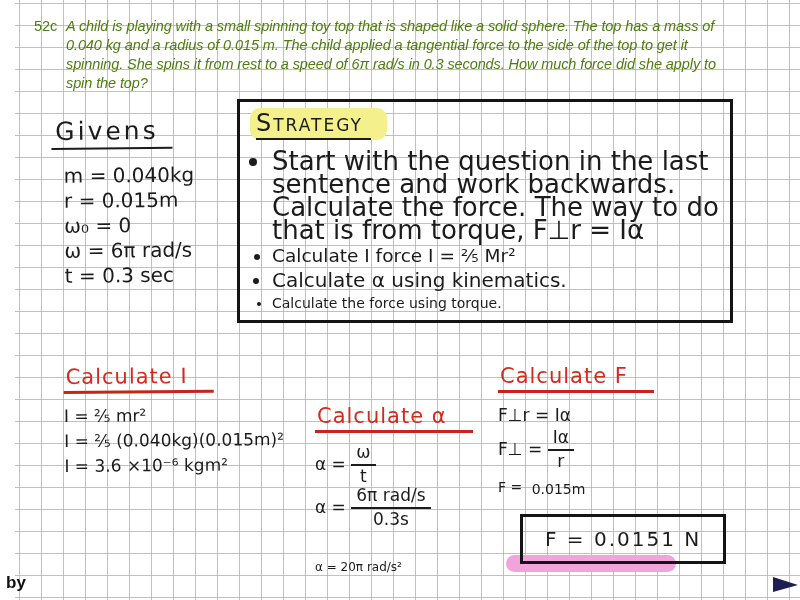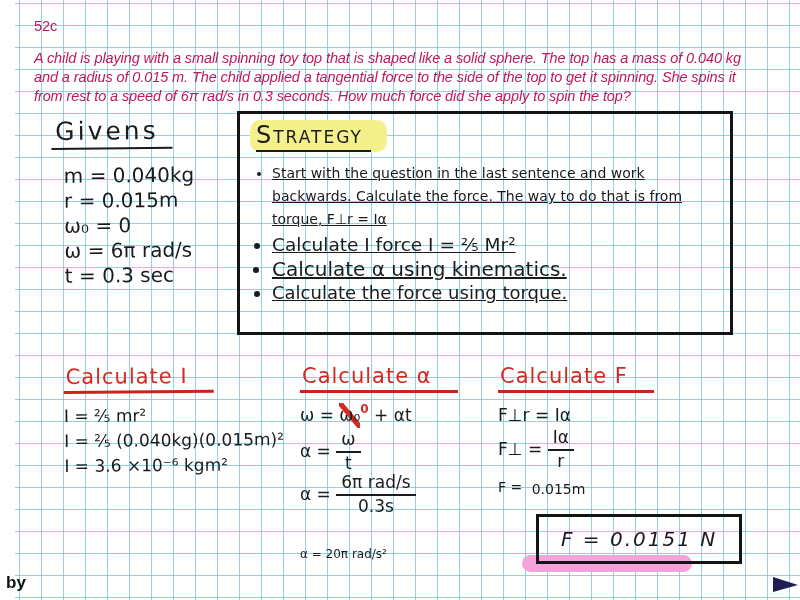--- a/index.html
+++ b/index.html
@@ -14,77 +14,77 @@
       linear-gradient(to right, rgba(105,196,228,.75) 1px, transparent 1px),
       linear-gradient(to bottom, rgba(105,196,228,.75) 1px, transparent 1px);
     background-size:22px 22px;
     background-position:19px 3px;
   }
   .margin-cover { position:absolute; left:0; top:0; width:15px; height:600px; background:#fff; }
 
   
   .problem {
     position:absolute; left:34px; top:17px; width:708px;
-    display:flex; font-size:14.5px; line-height:19px; letter-spacing:-0.1px; color:#be185d;flex-direction:column;
+    display:flex; font-size:14.5px; line-height:19px; letter-spacing:-0.1px; color:#4d7c0f;
   }
   .problem .num { flex:0 0 32px; }
   .problem .txt { flex:1;font-style:italic; }
 
   
   .hw { font-family:"DejaVu Sans", cursive; color:#1b1b1b; }
 
   
   .givens { position:absolute; left:52px; top:116px; width:190px; transform:rotate(-0.6deg); }
   .givens-title {
     display:inline-block; font-size:25px; letter-spacing:3px;
     border-bottom:2.5px solid #1b1b1b; padding:0 14px 2px 4px;
   }
   .givens-items { margin-top:14px; margin-left:12px; font-size:20px; line-height:25px; }
   .givens-items div { white-space:nowrap; }
 
   
   .strategy {
-    position:absolute; left:237px; top:111px; width:470px; height:206px;
-    border:3px solid #141414; padding:6px 10px;text-decoration:underline;
+    position:absolute; left:237px; top:99px; width:470px; height:206px;
+    border:3px solid #141414; padding:6px 10px;
   }
   .strategy-title-wrap { display:inline-block; background:#f4f08c; border-radius:10px; padding:1px 16px 0 6px; }
   .strategy-title {
     display:inline-block; font-variant:small-caps; font-size:24px; letter-spacing:2px;
     border-bottom:2.5px solid #1b1b1b; padding:0 8px 1px 0;
   }
   .strategy ul { margin:10px 0 0 0; padding-left:22px; list-style:disc outside; }
   .strategy li { margin-bottom:2px; }
-  .strategy li:nth-child(1){ font-size:14px; line-height:23px; }
+  .strategy li:nth-child(1){ font-size:26px; line-height:23px; }
   .strategy li:nth-child(2){ font-size:18.5px; line-height:23px; }
   .strategy li:nth-child(3){ font-size:20px; line-height:22px; }
-  .strategy li:nth-child(4){ font-size:18px; line-height:21px; }
+  .strategy li:nth-child(4){ font-size:14px; line-height:21px; }
 
   
   .calc-col { position:absolute; top:364px; }
   #calc-i { left:64px; width:235px; transform:rotate(-0.5deg); }
-  #calc-alpha { left:300px; width:190px; }
+  #calc-alpha { left:315px; width:190px;margin-top:40px; }
   #calc-f { left:498px; width:265px; }
   .calc-title {
     display:inline-block; color:#d4291d; font-size:21px; letter-spacing:1px;
     border-bottom:3px solid #c8251a; padding:0 26px 2px 2px; margin-bottom:10px;
   }
   .math-line { font-size:17px; line-height:25px; white-space:nowrap; }
   .frac { display:inline-block; vertical-align:middle; text-align:center; line-height:1.15; }
   .frac .fnum { display:block; padding:0 5px 1px 5px; border-bottom:2px solid #1b1b1b; }
   .frac .fden { display:block; padding:1px 5px 0 5px; }
 
   .cancelled {
     position:relative; display:inline-block;
     background:linear-gradient(to top right, transparent 42%, #d4291d 46%, #d4291d 58%, transparent 62%);
   }
   .cancel-note { color:#d4291d; font-size:12px; position:relative; top:-8px; font-weight:bold; }
 
   .alpha-result { margin-top:26px; font-size:12px; }
   .f-frac-line { font-size:14px; margin-top:4px; }
-  .result-wrap { position:relative; display:inline-block; margin-top:14px; margin-left:38px;font-style:italic; }
+  .result-wrap { position:relative; display:inline-block; margin-top:14px; margin-left:22px; }
   .pink-bar {
     position:absolute; left:-14px; bottom:-8px; width:170px; height:17px;
     background:#f2a3dc; border-radius:9px; z-index:0;
   }
   .result-box {
     position:relative; z-index:1; display:inline-block;
     border:3px solid #141414; padding:10px 22px; font-size:20px; letter-spacing:2px;
   }
 
   .byline { position:absolute; left:6px; top:573px; font-size:17px; font-weight:bold; color:#101010; }
@@ -131,23 +131,20 @@
   <div class="calc-col hw" id="calc-i">
     <span class="calc-title">Calculate I</span>
     <div class="math-line">I = ⅖ mr²</div>
     <div class="math-line">I = ⅖ (0.040kg)(0.015m)²</div>
     <div class="math-line">I = 3.6 ×10⁻⁶ kgm²</div>
   </div>
 
   <div class="calc-col hw" id="calc-alpha">
     <span class="calc-title">Calculate α</span>
     <div class="math-line">
-      <span>ω = </span><span class="cancelled">ω₀</span><span class="cancel-note">0</span><span> + αt</span>
-    </div>
-    <div class="math-line">
       <span>α = </span>
       <span class="frac">
         <span class="fnum">ω</span>
         <span class="fden">t</span>
       </span>
     </div>
     <div class="math-line">
       <span>α = </span>
       <span class="frac">
         <span class="fnum">6π rad/s</span>

